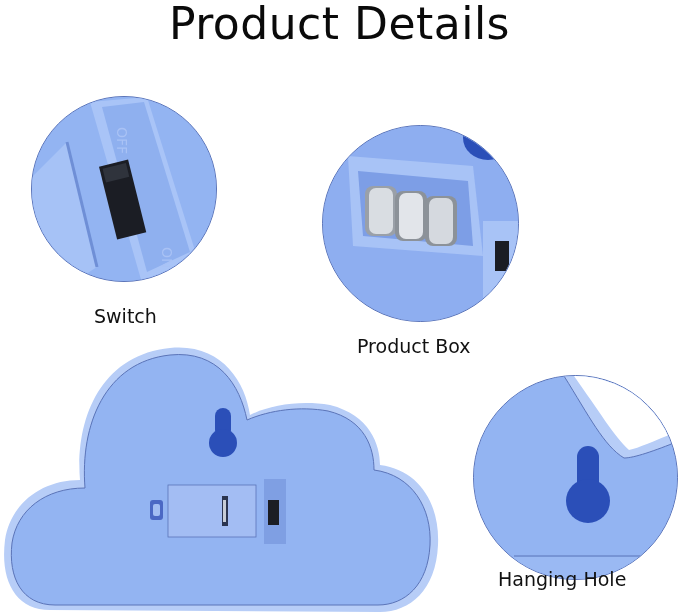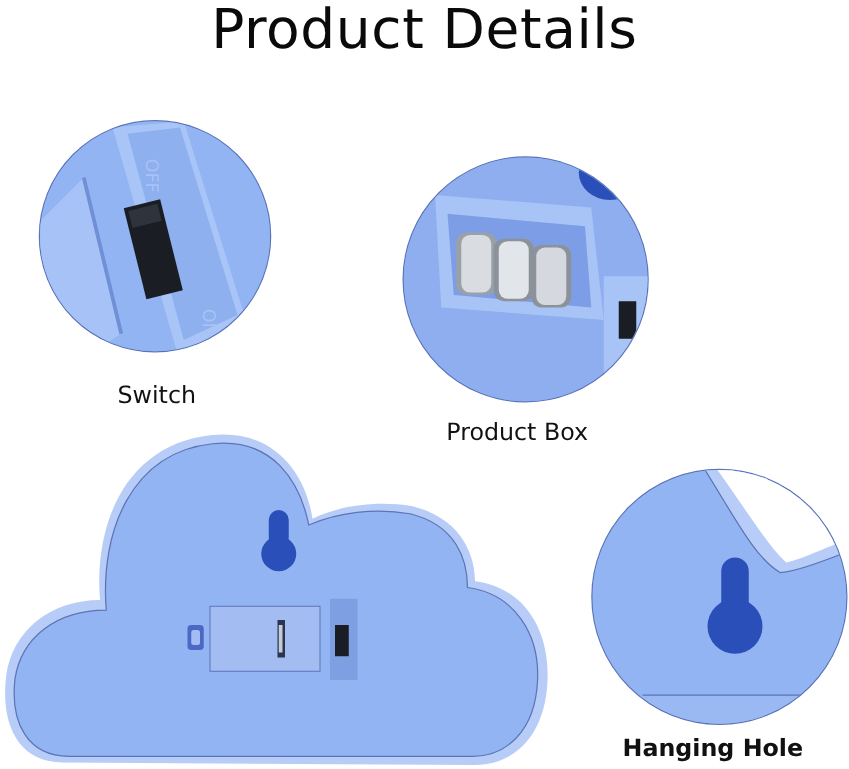--- a/index.html
+++ b/index.html
@@ -79,13 +79,13 @@
     <rect width="205" height="205" fill="#93b4f2"></rect>
     <path d="M90,0 L205,0 L205,65 C180,75 160,82 150,82 C130,70 115,40 90,0 Z" fill="#b7cdf7"></path>
     <path d="M100,0 L205,0 L205,55 C180,65 165,72 155,74 C140,60 125,35 100,0 Z" fill="#ffffff"></path>
     <path d="M90,0 C115,40 130,70 150,82 C160,82 180,75 205,65" fill="none" stroke="#5b74b8" stroke-width="1"></path>
     <rect x="103" y="70" width="22" height="55" rx="11" fill="#2b4fb8"></rect>
     <circle cx="114" cy="125" r="22" fill="#2b4fb8"></circle>
     <line x1="40" y1="180" x2="180" y2="180" stroke="#5b74b8" stroke-width="1"></line>
     <rect x="0" y="181" width="205" height="24" fill="#9ab9f3"></rect>
   </svg>
 </div>
-<div class="label" style="left:498px; top:588px;font-weight:bold;">Hanging Hole</div>
+<div class="label" style="left:498px; top:568px;">Hanging Hole</div>
 
 </body></html>

